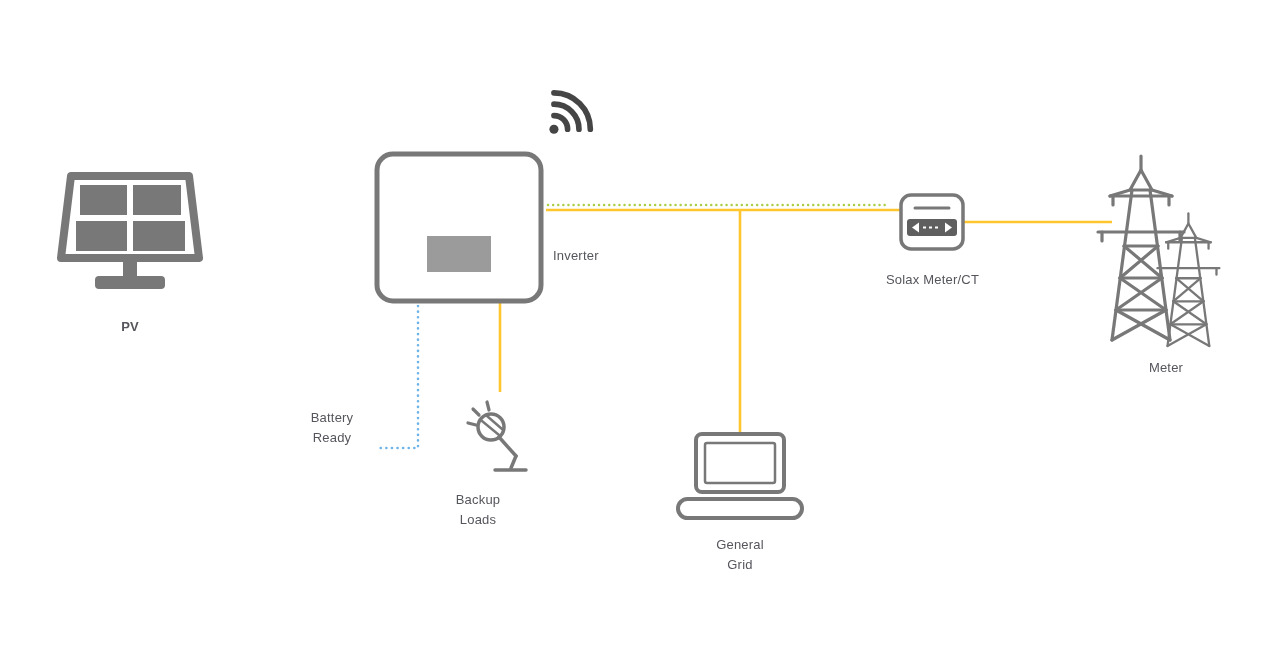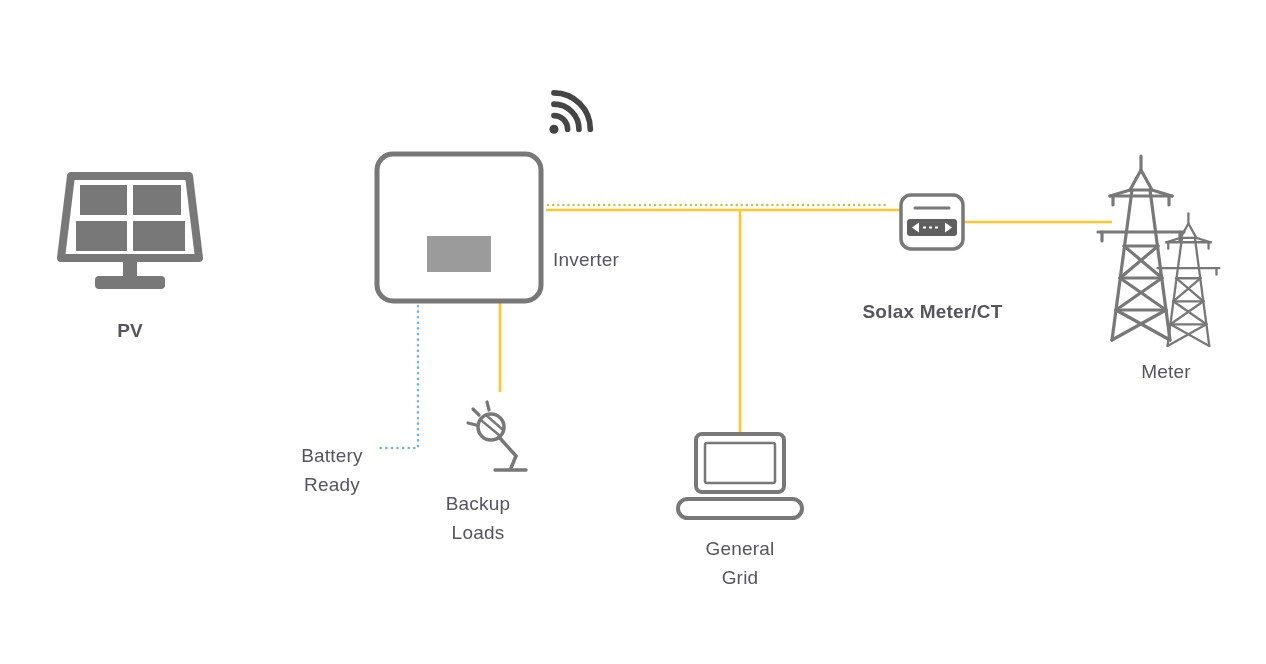--- a/index.html
+++ b/index.html
@@ -1,21 +1,21 @@
 <!DOCTYPE html>
 <html style="--line-yellow: #FFC62E; --line-green: #A8CF45; --line-blue: #6FB4E8; --icon-gray: #787878; --icon-dark: #454545; --screen-gray: #9B9B9B; --meter-dark: #5F5F5F; --text-gray: #55565C;"><head>
 <meta charset="utf-8">
 <style>
   html,body { margin:0; padding:0; background:#ffffff; }
   .canvas {
     position:relative; width:1266px; height:664px; background:#ffffff;
     font-family:"Liberation Sans", sans-serif; overflow:hidden;
   }
   .lbl {
-    position:absolute; color:var(--text-gray,#55565C); font-size:19px;
+    position:absolute; color:var(--text-gray,#55565C); font-size:13px;
     line-height:1.5; text-align:center; white-space:pre-line;
     letter-spacing:0.2px;
   }
   .lbl-left { text-align:left; }
   svg { position:absolute; overflow:visible; }
   .stroke-gray { stroke:var(--icon-gray,#787878); fill:none; }
   .fill-gray   { fill:var(--icon-gray,#787878); }
   .stroke-dark { stroke:var(--icon-dark,#454545); fill:none; }
   .fill-dark   { fill:var(--icon-dark,#454545); }
 </style>
@@ -58,21 +58,21 @@
   <div class="lbl lbl-left" style="left:553px;top:246px;width:120px;">Inverter</div>
 
   <svg style="left:899px;top:193px;" width="66" height="58" viewBox="0 0 66 58">
     <rect class="stroke-gray" x="2" y="2" width="62" height="54" rx="10" stroke-width="3.5" fill="#ffffff"></rect>
     <path class="stroke-gray" d="M16,15 H50" stroke-width="3" stroke-linecap="round"></path>
     <rect x="8" y="26" width="50" height="17" rx="3" style="fill:var(--meter-dark,#5F5F5F)"></rect>
     <path d="M20,29.5 L13,34.5 L20,39.5 Z" fill="#ffffff"></path>
     <path d="M46,29.5 L53,34.5 L46,39.5 Z" fill="#ffffff"></path>
     <path d="M24,34.5 H42" stroke="#ffffff" stroke-width="2.2" stroke-dasharray="3 3" fill="none"></path>
   </svg>
-  <div class="lbl" style="left:825px;top:298px;width:215px;font-weight:bold;">Solax Meter/CT</div>
+  <div class="lbl" style="left:825px;top:270px;width:215px;">Solax Meter/CT</div>
 
   <svg style="left:1088px;top:150px;" width="140" height="205" viewBox="0 0 140 205">
     <defs>
       <g id="tower" class="stroke-gray" stroke-width="3.2" stroke-linecap="round" stroke-linejoin="round" fill="none">
         <path d="M45,2 V16"></path>
         <path d="M45,16 L34,36 H56 L45,16"></path>
         <path d="M14,42 H76"></path>
         <path d="M34,36 L14,42 M56,36 L76,42"></path>
         <path d="M17,42 v9 M73,42 v9"></path>
         <path d="M36,36 L16,186"></path>
@@ -83,21 +83,21 @@
         <path d="M28,92 L66,124 M62,92 L24,124"></path>
         <path d="M24,124 L70,156 M66,124 L20,156"></path>
         <path d="M20,156 L74,186 M70,156 L16,186"></path>
       </g>
     </defs>
     <use href="#tower" transform="translate(8,4)"></use>
     <use href="#tower" transform="translate(68,62) scale(0.72)"></use>
   </svg>
   <div class="lbl" style="left:1135px;top:358px;width:62px;">Meter</div>
 
-  <div class="lbl" style="left:288px;top:442px;width:88px;">Battery
+  <div class="lbl" style="left:288px;top:408px;width:88px;">Battery
 Ready</div>
 
   <svg style="left:466px;top:400px;" width="72" height="78" viewBox="0 0 72 78">
     <path class="stroke-gray" d="M7,9 L13,15" stroke-width="3.2" stroke-linecap="round"></path>
     <path class="stroke-gray" d="M21,2 L23,10" stroke-width="3.2" stroke-linecap="round"></path>
     <path class="stroke-gray" d="M2,23 L10,25" stroke-width="3.2" stroke-linecap="round"></path>
     <circle class="stroke-gray" cx="25" cy="27" r="13" stroke-width="3.5"></circle>
     <path class="stroke-gray" d="M16,21 L33,35 M21,16 L36,29" stroke-width="2.4" stroke-linecap="round"></path>
     <path class="stroke-gray" d="M33,37 L50,56" stroke-width="3.5" stroke-linecap="round"></path>
     <path class="stroke-gray" d="M50,56 L45,68" stroke-width="3.5" stroke-linecap="round"></path>

